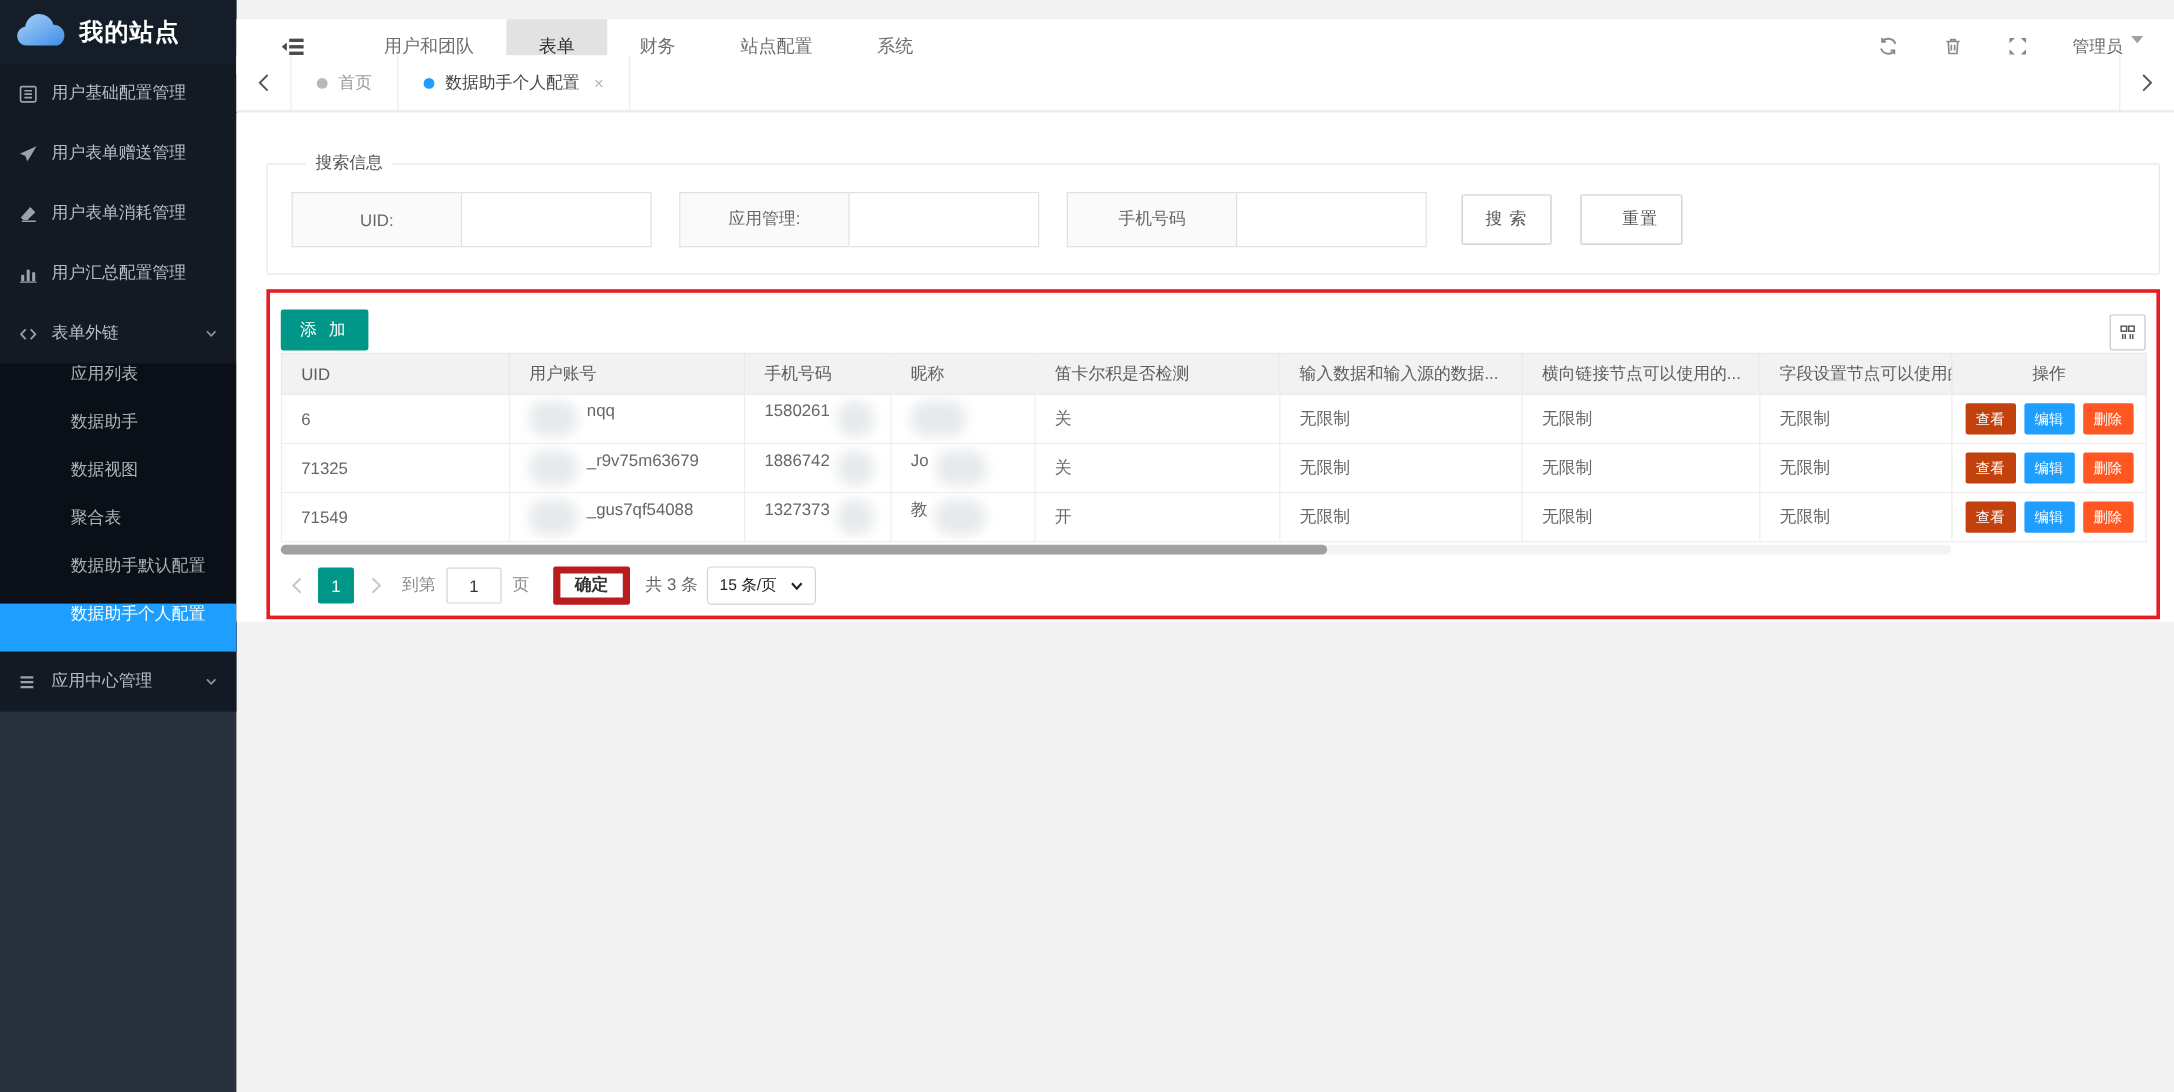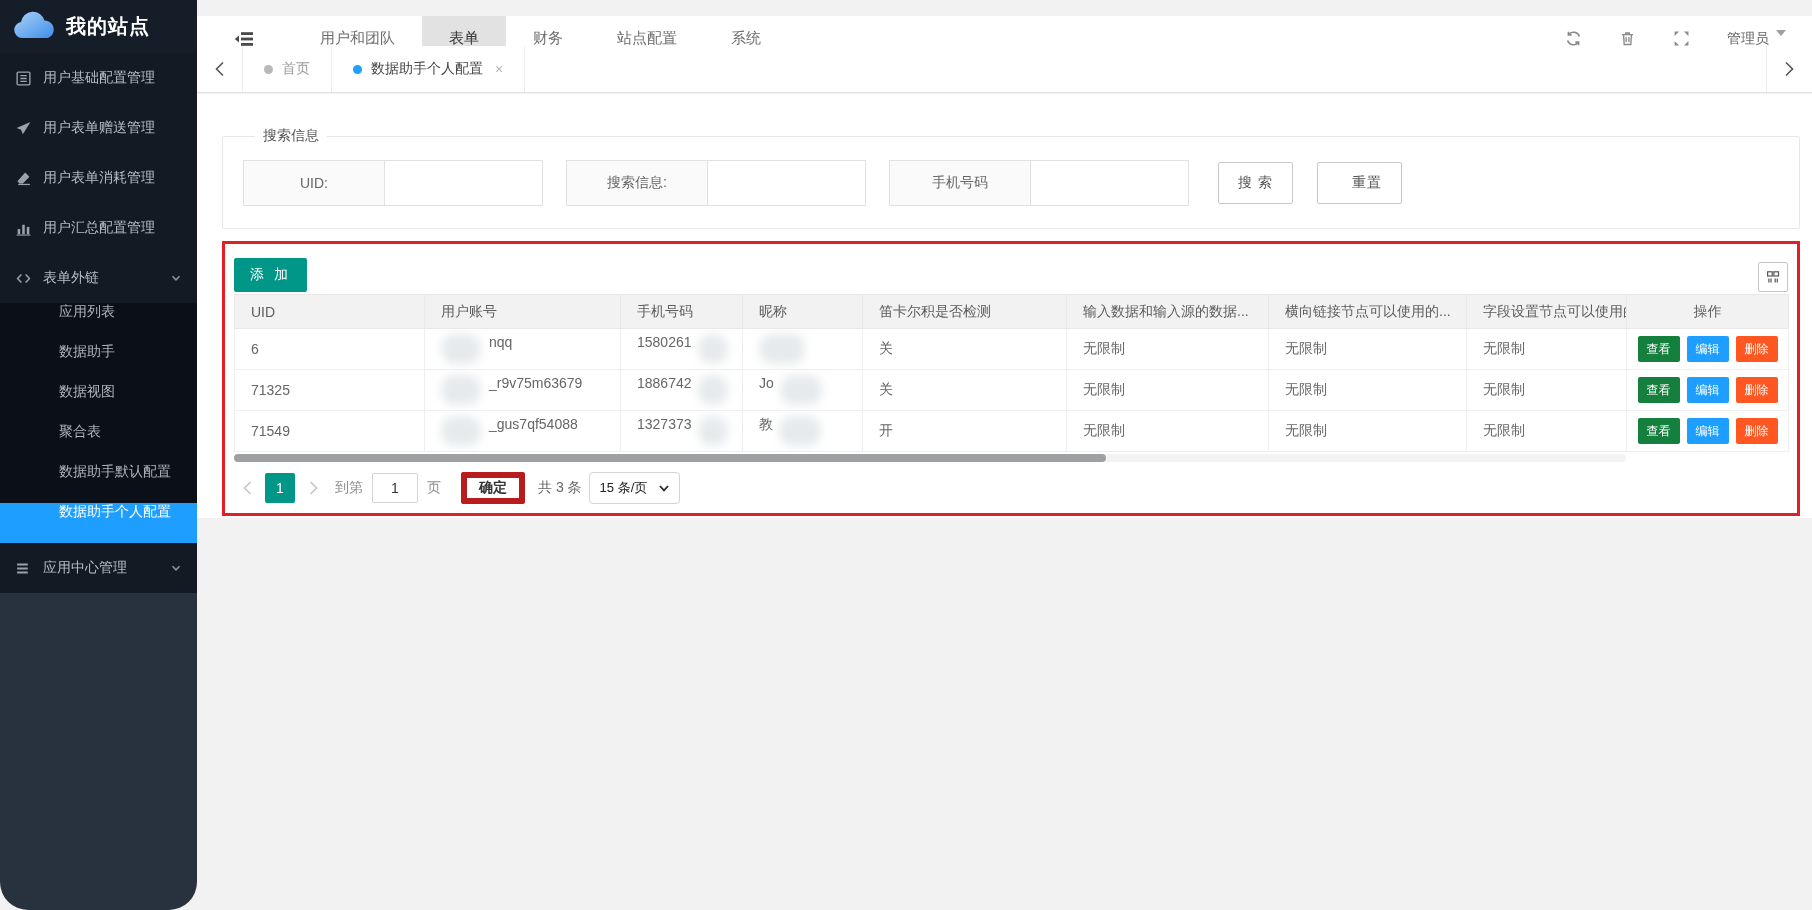--- a/index.html
+++ b/index.html
@@ -1,21 +1,21 @@
 <!DOCTYPE html>
 <html><head>
 <meta charset="utf-8">
 <style>
   * { box-sizing: border-box; margin: 0; padding: 0; }
   html,body { width:1812px; height:910px; }
   body { font-family:"Liberation Sans","DejaVu Sans",sans-serif; background:#f1f2f1; overflow:hidden; }
   .app { position:relative; width:1812px; height:910px; }
 
   
-  .sidebar { position:absolute; left:0; top:0; width:197px; height:910px; background:#28323e;border-radius:28px; }
+  .sidebar { position:absolute; left:0; top:0; width:197px; height:910px; background:#28323e; }
   .logo-bar { height:53px; background:#151d29; display:flex; align-items:center; gap:8px; padding:0 8px 0 10px; }
   .site-name { color:#fff; font-size:20px; font-weight:bold; letter-spacing:1px; white-space:nowrap; }
   .nav { background:#131a24; }
   .nav-item { height:50px; display:flex; align-items:center; padding:0 15px; color:#b7bec6; font-size:14px; cursor:pointer; }
   .nav-item .ico { width:17px; height:17px; margin-right:11px; flex:none; color:#9aa2ac; }
   .nav-item .ico svg { width:100%; height:100%; display:block; }
   .nav-item .chev { margin-left:auto; width:12px; height:12px; color:#8b939c; }
   .nav-item .chev svg { width:12px; height:12px; display:block; }
   .submenu { background:#0b1018; }
   .sub-item { height:40px; display:flex; align-items:flex-start; padding-left:59px; color:#aeb4bb; font-size:14px; cursor:pointer; }
@@ -67,21 +67,21 @@
   table.tbl { width:100%; border-collapse:collapse; table-layout:fixed; margin-top:2px; }
   .tbl th { background:#f2f2f2; height:34px; font-weight:normal; font-size:14px; color:#5d5d5d; text-align:left; padding:0 0 0 16px; border:1px solid #e8e8e8; white-space:nowrap; overflow:hidden; }
   .tbl td { height:41px; font-size:14px; color:#666; padding:0 0 0 16px; border:1px solid #eeeeee; background:#fff; white-space:nowrap; overflow:hidden; }
   .tbl th.op, .tbl td.op { padding:0; text-align:center; box-shadow:-8px 0 8px -6px rgba(0,0,0,.15); }
   .cellflex { display:flex; align-items:flex-start; }
   .blob { height:30px; background:#e7eaec; border-radius:13px; filter:blur(5px); flex:none; }
   .blob.pre { margin-right:8px; }
   .blob.post { margin-left:6px; }
   .act-btns { display:flex; gap:7px; justify-content:center; }
   .act { height:26px; padding:0 9px; border:none; border-radius:2px; color:#fff; font-size:12px; cursor:pointer; }
-  .act.view { background:#15803d; }
+  .act.view { background:#c2410c; }
   .act.edit { background:#1e9fff; }
   .act.del  { background:#ff5722; }
 
   .hscroll { height:8px; background:#f3f3f3; margin-top:2px; width:1392px; position:relative; border-radius:4px; }
   .hthumb { position:absolute; left:0; top:0; height:8px; width:872px; background:#9fa0a2; border-radius:4px; cursor:pointer; }
 
   
   .pager { display:flex; align-items:center; margin-top:10px; font-size:14px; color:#666; }
   .pg-arrow { width:26px; height:30px; display:flex; align-items:center; justify-content:center; color:#c2c6cc; cursor:pointer; }
   .pg-arrow svg { width:9px; height:14px; }
@@ -285,21 +285,21 @@
   <div class="card">
 
     <fieldset class="search">
       <legend>搜索信息</legend>
       <div class="search-row">
         <div class="grp">
           <span class="lbl">UID:</span>
           <input value="" style="">
         </div>
         <div class="grp">
-          <span class="lbl">搜索信息:</span>
+          <span class="lbl">应用管理:</span>
           <input value="" style="">
         </div>
         <div class="grp">
           <span class="lbl">手机号码</span>
           <input value="" style="">
         </div>
         <button class="btn-plain btn-search">搜 索</button>
         <button class="btn-plain btn-reset">重置</button>
       </div>
     </fieldset>

